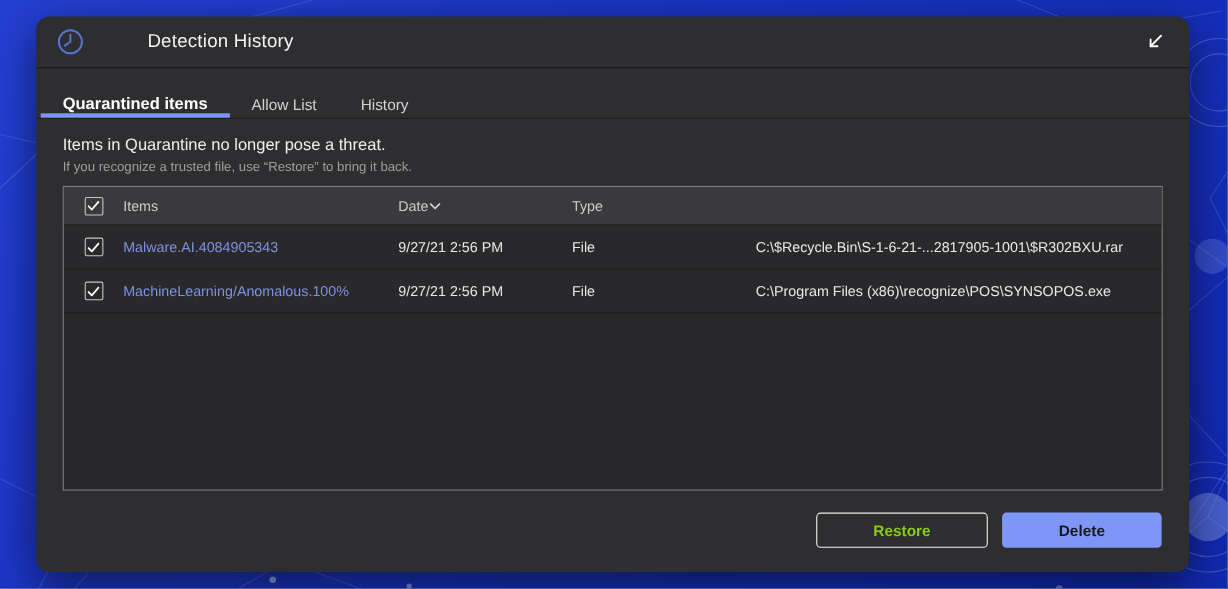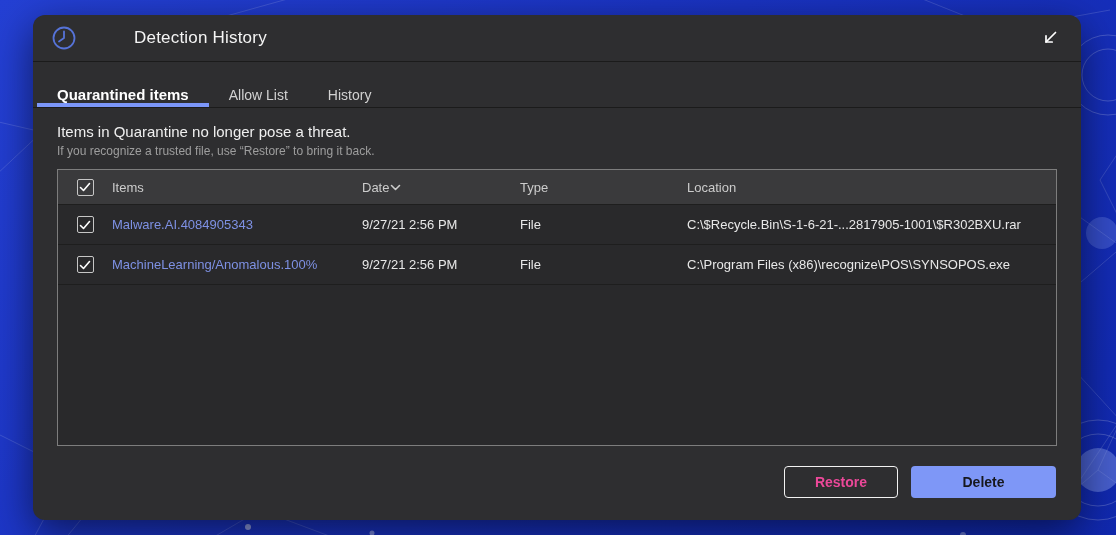--- a/index.html
+++ b/index.html
@@ -62,21 +62,21 @@
   .sort-head { display:flex; align-items:center; gap:1px; cursor:pointer; }
   .chev { width:11px; height:11px; }
   .filler { flex:1; }
   
   .actions { display:flex; justify-content:flex-end; gap:13px; margin:20px 25px 0 24px; }
   .btn {
     height:32px; border-radius:4px; font-size:14px; font-weight:bold;
     font-family:"Liberation Sans", sans-serif; cursor:pointer;
     display:flex; align-items:center; justify-content:center;
   }
-  .btn-restore { width:114px; background:transparent; border:1.5px solid #f2f2f2; color:#ec4899; }
+  .btn-restore { width:156px; background:transparent; border:1.5px solid #f2f2f2; color:#84cc16; }
   .btn-delete  { width:145px; background:var(--delete,#7e97f7); border:none; color:#17181d; }
 </style>
 </head>
 <body>
 
 <svg class="plexus" width="1116" height="535" viewBox="0 0 1116 535">
   <g stroke="#ffffff" stroke-opacity="0.14" fill="none">
     <path d="M-20 190 L140 40 L320 -10"></path>
     <path d="M-10 120 L120 150 L60 300"></path>
     <path d="M-30 420 L70 470 L30 545"></path>
@@ -147,21 +147,20 @@
         </span>
       </div>
       <div>Items</div>
       <div class="sort-head">
         <span>Date</span>
         <svg class="chev" viewBox="0 0 11 11">
             <path d="M1.5 3.5 L5.5 7.5 L9.5 3.5" stroke="#cccccc" stroke-width="1.6" fill="none" stroke-linecap="round" stroke-linejoin="round"></path>
           </svg>
       </div>
       <div>Type</div>
-      <div>Location</div>
     </div>
 
     <div class="trow tbody-row">
       <div class="cell-check">
         <span class="checkbox">
           <svg viewBox="0 0 12 12">
               <path d="M1.5 6.5 L4.5 9.5 L10.5 2.5" stroke="#ffffff" stroke-width="1.6" fill="none" stroke-linecap="round" stroke-linejoin="round"></path>
             </svg>
         </span>
       </div>

